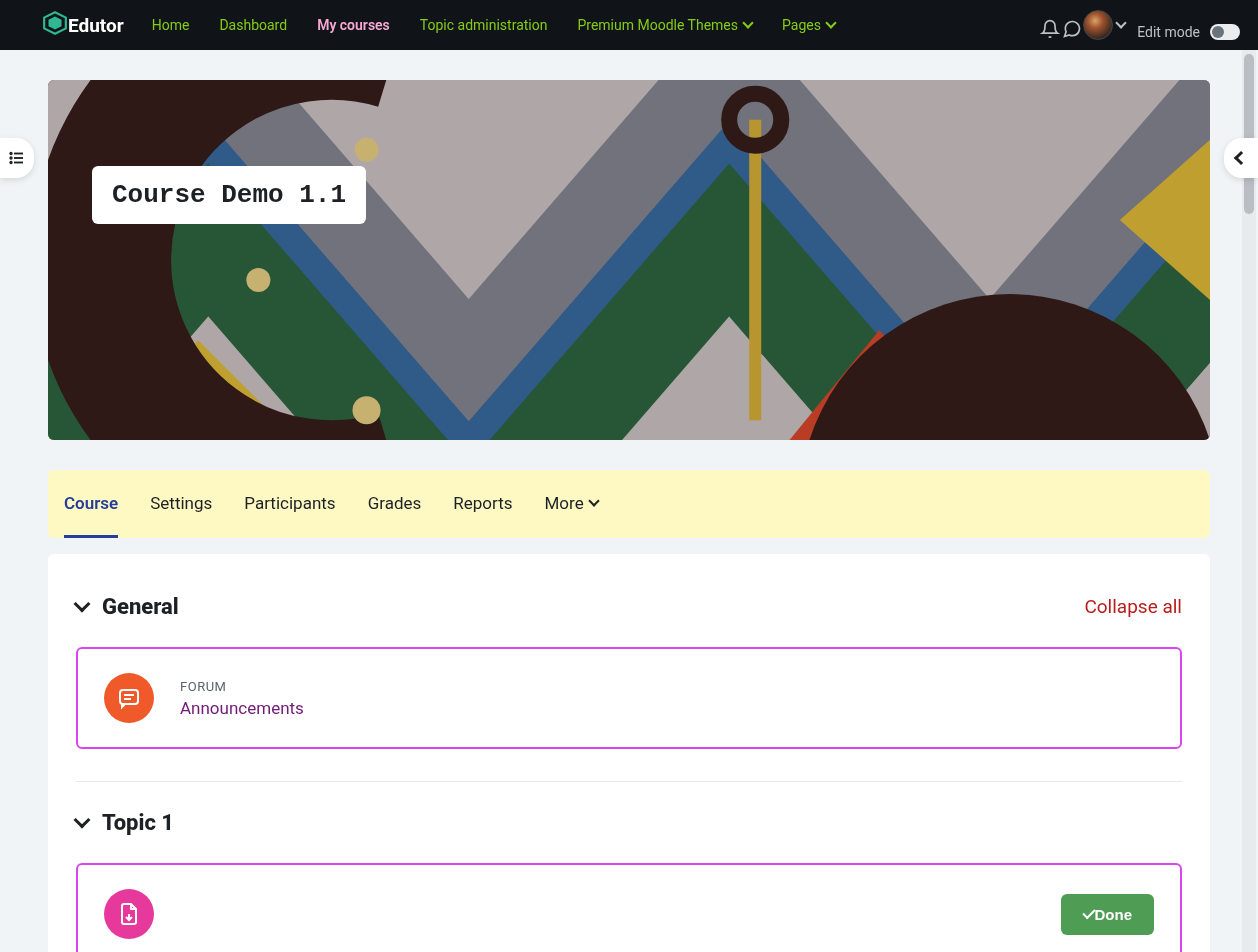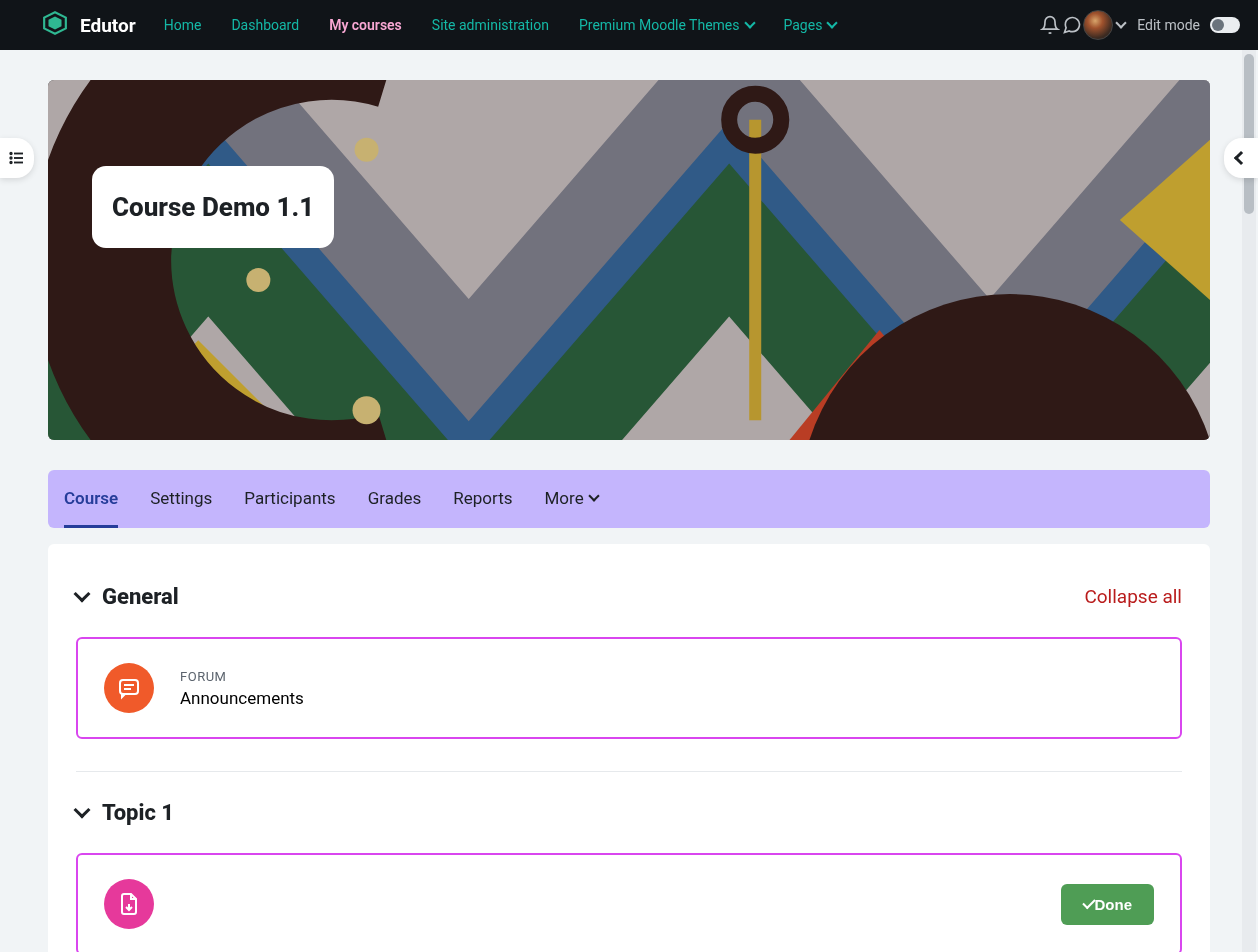--- a/index.html
+++ b/index.html
@@ -18,43 +18,43 @@
   background: #101418;
   height: 50px;
   display: flex;
   align-items: center;
   padding: 0 18px 0 42px;
   gap: 10px;
 }
 .brand {
   display: flex;
   align-items: center;
-  gap: 12px;
+  gap: 0;
   margin-right: 18px;
 }
 .brand-logo {
   width: 26px; height: 26px;
 }
 .brand-text {
   color: #fff;
   font-weight: 700;
   font-size: 19px;
 }
 .nav-links { display: flex; gap: 30px; flex: 1; }
 .nav-link {
-  color: #14b8a6;
+  color: #84cc16;
   font-size: 14px;
   text-decoration: none;
   display: flex;
   align-items: center;
   gap: 6px;
   cursor: pointer;
 }
 .nav-link.active { color: #f9a8d4; font-weight: 600; }
-.nav-right { display: flex; align-items: center; }
+.nav-right { display: flex; align-items: flex-end; }
 .icon-btn {
   width: 22px; height: 22px;
   display: flex; align-items: center; justify-content: center;
   cursor: pointer;
   color: #bcc1c6;
 }
 .avatar-group { display: flex; align-items: center; gap: 4px; cursor: pointer; }
 .avatar {
   width: 30px; height: 30px; border-radius: 50%;
   background: radial-gradient(circle at 40% 35%, #d8a56b 0%, #a0522d 30%, #3b2a21 70%);
@@ -113,33 +113,33 @@
   overflow: hidden;
   position: relative;
   background: #2c2c2c;
 }
 .hero svg.bg { position: absolute; inset: 0; width: 100%; height: 100%; }
 .hero .dim {
   position: absolute; inset: 0; background: rgba(0,0,0,0.18);
 }
 .title-card {
   position: absolute; top: 86px; left: 44px;
-  background: #fff; padding: 26px 20px; border-radius: 14px;
+  background: #fff; padding: 14px 20px; border-radius: 6px; font-family: Liberation Mono, monospace;
 }
 .title-card h1 { font-size: 26px; font-weight: 800; color: #1d2125; }
 
 
 .tab-bar {
   margin-top: 30px;
-  background: #c4b5fd;
+  background: #fef9c3;
   border-radius: 6px;
   padding: 0 16px;
   display: flex;
   gap: 32px;
-  height: 58px;
+  height: 68px;
   align-items: center;
 }
 .tab {
   font-size: 17px;
   color: #1d2125;
   cursor: pointer;
   height: 100%;
   display: flex;
   align-items: center;
   border-bottom: 3px solid transparent;
@@ -185,21 +185,21 @@
   flex-shrink: 0;
 }
 .activity-icon.forum { background: #f05a2a; }
 .activity-icon.assignment { background: #e6399b; }
 .activity-icon svg { width: 24px; height: 24px; }
 .activity-meta { flex: 1; }
 .activity-label {
   font-size: 13px; letter-spacing: 0.5px; color: #5c646e;
   text-transform: uppercase; margin-bottom: 4px;
 }
-.activity-name { font-size: 17px; color: #000000; }
+.activity-name { font-size: 17px; color: #701a75; }
 .divider {
   border: none; border-top: 1px solid #e6e9ec; margin: 32px 0 28px 0;
 }
 .done-btn {
   background: #4f9d55;
   color: #fff;
   border: none;
   border-radius: 6px;
   padding: 12px 22px;
   font-size: 15px;
@@ -245,21 +245,21 @@
     <a class="nav-link">
         <span>Home</span>
       </a>
     <a class="nav-link">
         <span>Dashboard</span>
       </a>
     <a class="nav-link active">
         <span>My courses</span>
       </a>
     <a class="nav-link">
-        <span>Site administration</span>
+        <span>Topic administration</span>
       </a>
     <a class="nav-link">
         <span>Premium Moodle Themes</span>
         <span class="chevron-down"></span>
       </a>
     <a class="nav-link">
         <span>Pages</span>
         <span class="chevron-down"></span>
       </a>
   </div>

